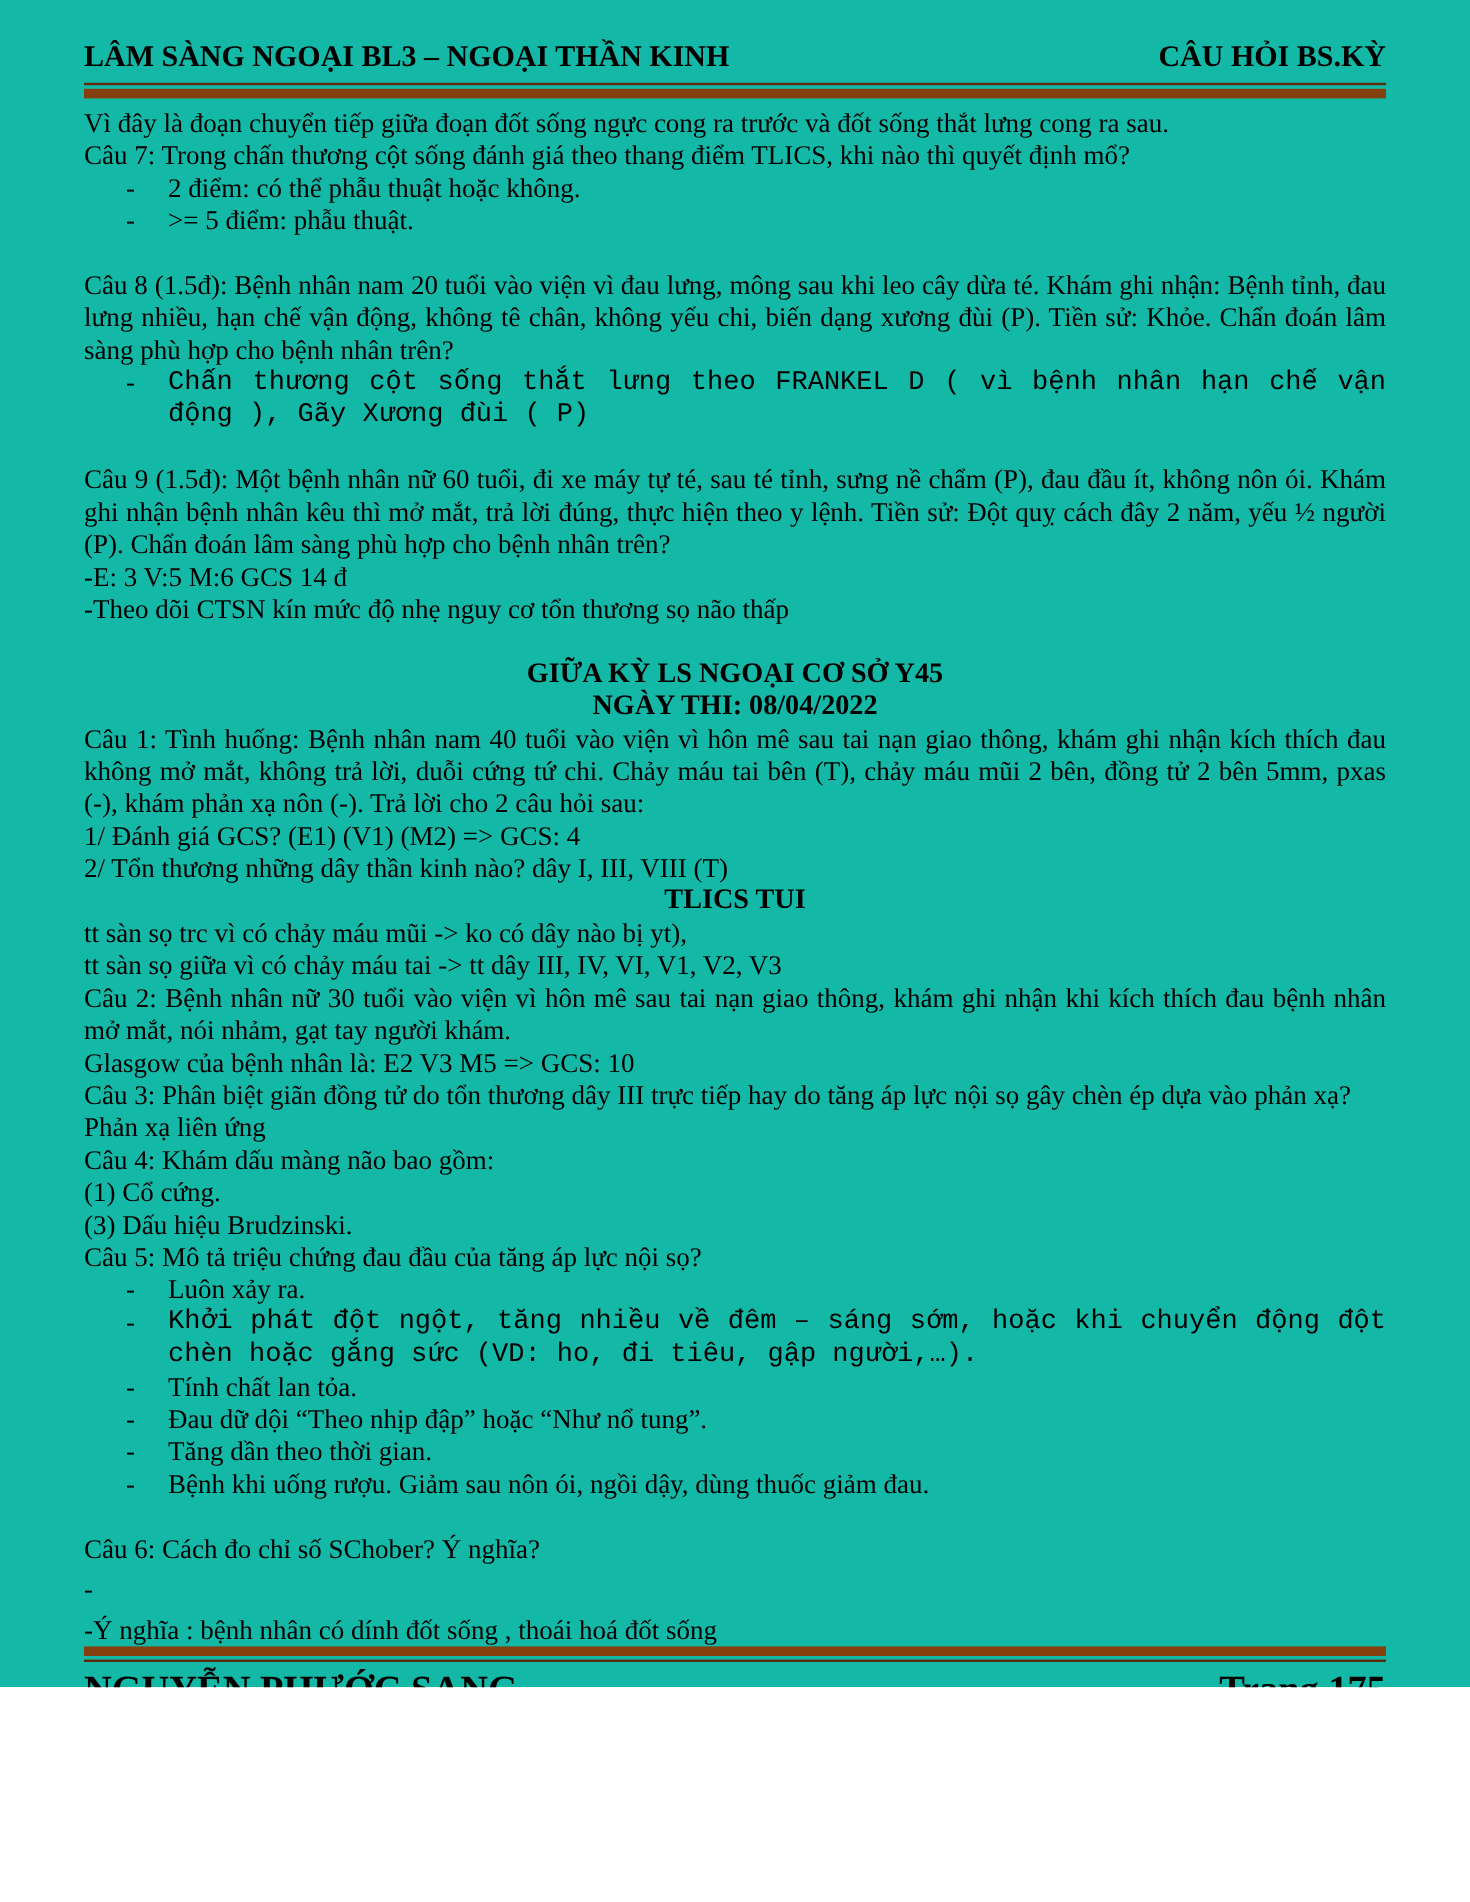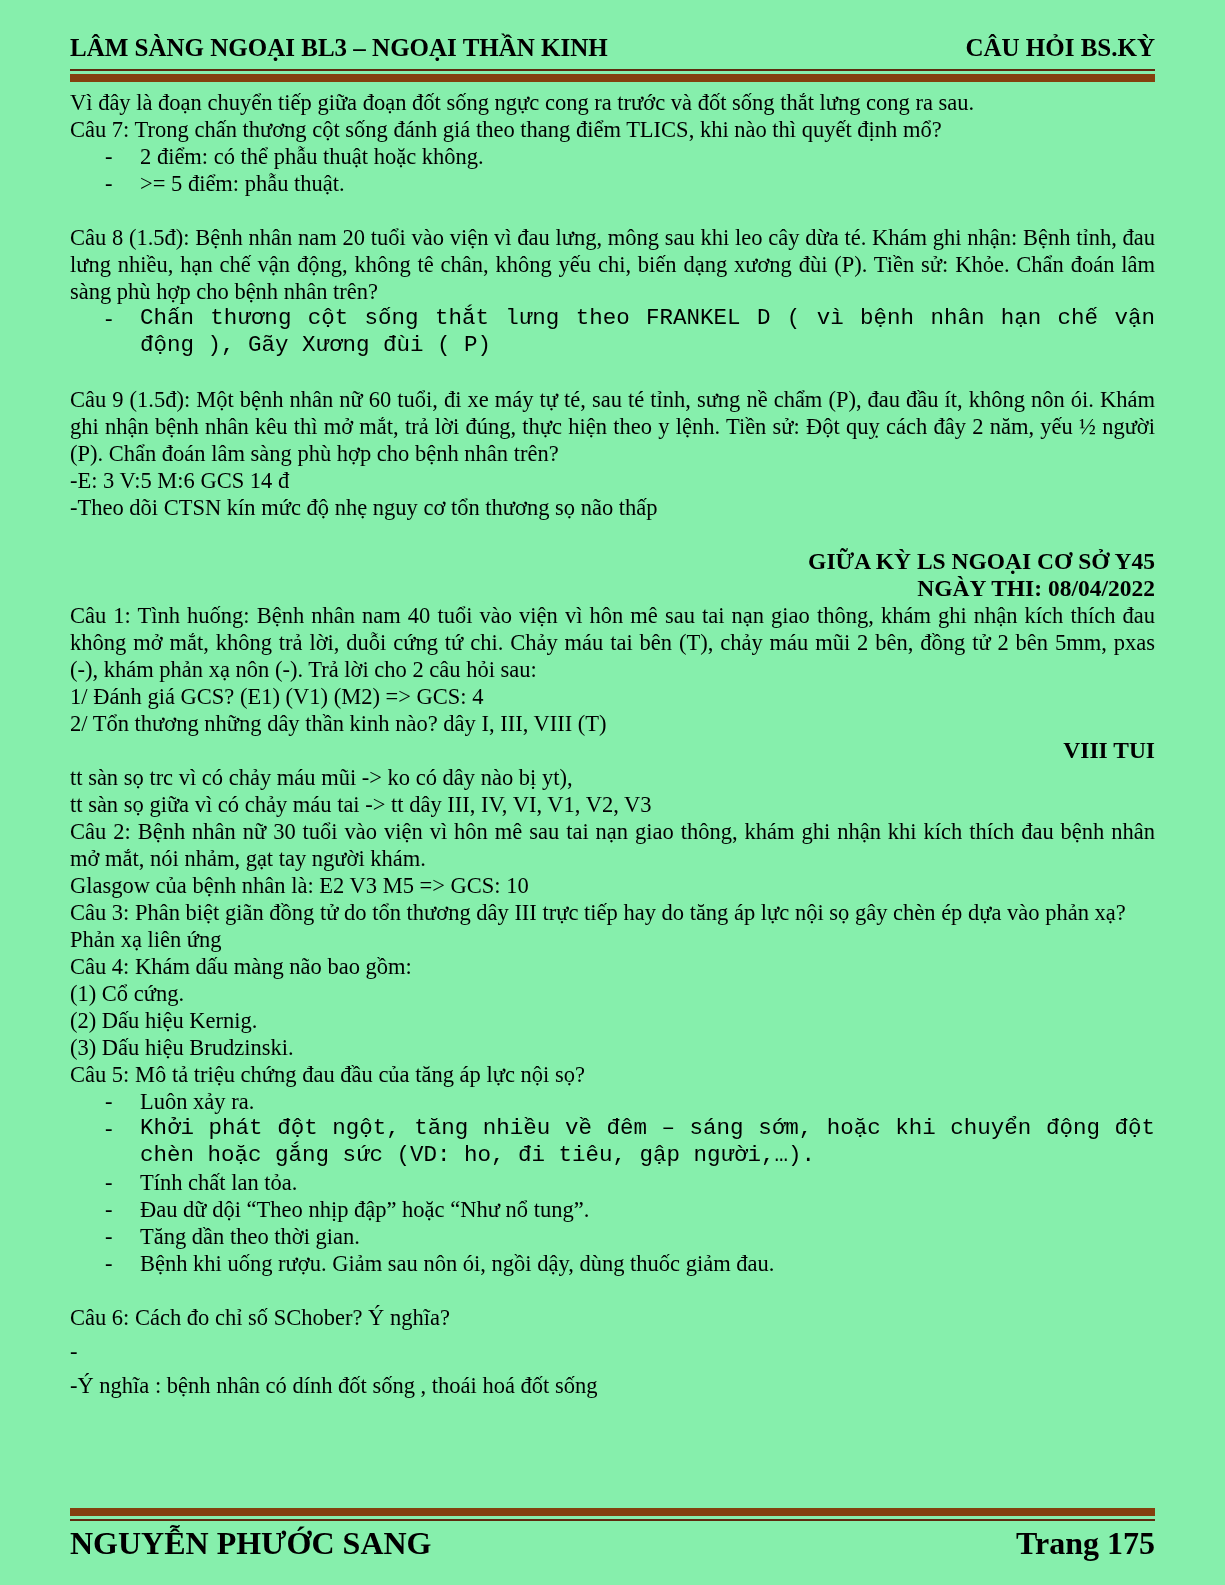--- a/index.html
+++ b/index.html
@@ -2,25 +2,25 @@
 <html style="--thick: #84400E; --thin: #5E2A0E;"><head>
 <meta charset="utf-8">
 <style>
   :root{
     --thick:#84400E;
     --thin:#5E2A0E;
   }
   html,body{margin:0;padding:0;background:#ffffff;}
   .page{
     width:1225px;
-    height:1585px;
+    height:1406px;
     box-sizing:border-box;
     margin:0 auto;
     padding:34px 70px 28px 70px;
-    background:#86efac;
+    background:#14b8a6;
     color:#000;
     font-family:"Liberation Serif","DejaVu Serif",serif;
     font-size:22.5px;
     line-height:27px;
     display:flex;
     flex-direction:column;
   }
   
   .hrow{
     display:flex;
@@ -33,21 +33,21 @@
   }
   .rule{width:100%;}
   .rule .thin{height:0;border-top:2px solid var(--thin);}
   .rule .thick{height:8px;background:var(--thick);}
   .rule.header-rule .thin{margin-bottom:3px;}
   .rule.footer-rule .thick{margin-bottom:3px;}
   
   main{margin-top:7px;}
   .p{text-align:left;}
   .pj{text-align:justify;}
-  .ch{text-align:right;font-weight:bold;font-size:23.5px;}
+  .ch{text-align:center;font-weight:bold;font-size:23.5px;}
   .bullet{display:flex;padding-left:35px;}
   .bullet .bm{flex:none;width:35px;}
   .bullet .bt{flex:1;}
   .bullet .bt.pj{text-align:justify;font-family:Liberation Mono, monospace;}
   .spacer{height:27px;}
   .sp-xs{height:7px;}
   
   footer{margin-top:auto;}
   .frow{
     display:flex;
@@ -104,34 +104,33 @@
 
     <div class="spacer"></div>
 
     <div class="ch">GIỮA KỲ LS NGOẠI CƠ SỞ Y45</div>
     <div class="ch">NGÀY THI: 08/04/2022</div>
 
     <div class="pj">Câu 1: Tình huống: Bệnh nhân nam 40 tuổi vào viện vì hôn mê sau tai nạn giao thông, khám ghi nhận kích thích đau không mở mắt, không trả lời, duỗi cứng tứ chi. Chảy máu tai bên (T), chảy máu mũi 2 bên, đồng tử 2 bên 5mm, pxas (-), khám phản xạ nôn (-). Trả lời cho 2 câu hỏi sau:</div>
     <div class="p">1/ Đánh giá GCS? (E1) (V1) (M2) =&gt; GCS: 4</div>
     <div class="p">2/ Tổn thương những dây thần kinh nào? dây I, III, VIII (T)</div>
 
-    <div class="ch">VIII TUI</div>
+    <div class="ch">TLICS TUI</div>
 
     <div class="p">tt sàn sọ trc vì có chảy máu mũi -&gt; ko có dây nào bị yt),</div>
     <div class="p">tt sàn sọ giữa vì có chảy máu tai -&gt; tt dây III, IV, VI, V1, V2, V3</div>
 
     <div class="pj">Câu 2: Bệnh nhân nữ 30 tuổi vào viện vì hôn mê sau tai nạn giao thông, khám ghi nhận khi kích thích đau bệnh nhân mở mắt, nói nhảm, gạt tay người khám.</div>
     <div class="p">Glasgow của bệnh nhân là: E2 V3 M5 =&gt; GCS: 10</div>
 
     <div class="pj">Câu 3: Phân biệt giãn đồng tử do tổn thương dây III trực tiếp hay do tăng áp lực nội sọ gây chèn ép dựa vào phản xạ?</div>
     <div class="p">Phản xạ liên ứng</div>
 
     <div class="p">Câu 4: Khám dấu màng não bao gồm:</div>
     <div class="p">(1) Cổ cứng.</div>
-    <div class="p">(2) Dấu hiệu Kernig.</div>
     <div class="p">(3) Dấu hiệu Brudzinski.</div>
 
     <div class="p">Câu 5: Mô tả triệu chứng đau đầu của tăng áp lực nội sọ?</div>
 
     <div class="bullet">
       <span class="bm">-</span>
       <span class="bt">Luôn xảy ra.</span>
     </div>
     <div class="bullet">
       <span class="bm">-</span>

